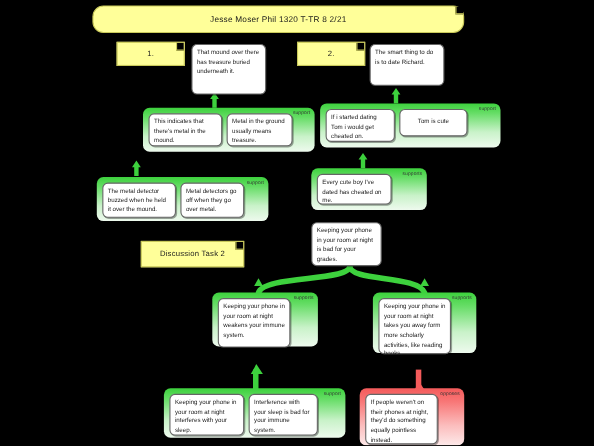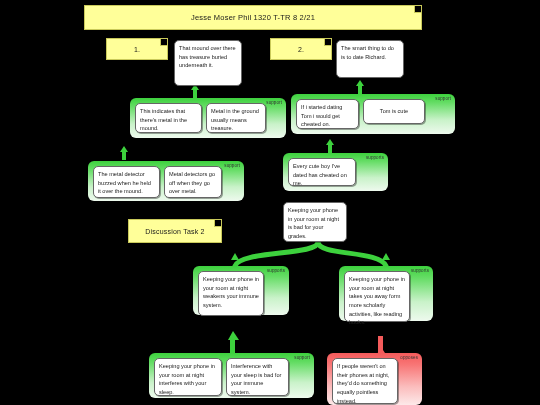--- a/index.html
+++ b/index.html
@@ -35,20 +35,21 @@
     top: 0;
     right: 0;
     width: 6px;
     height: 6px;
     background: #000;
     border-left: 1px solid #c9c95a;
     border-bottom: 1px solid #c9c95a;
   }
   .note-title {
     font-size: 7.5px;
+    border-radius: 10px;
   }
   
   .group {
     position: absolute;
     box-sizing: border-box;
     border-radius: 6px;
     padding: 5px 4px 5px 5px;
     display: flex;
     align-items: flex-start;
     gap: 4px;

